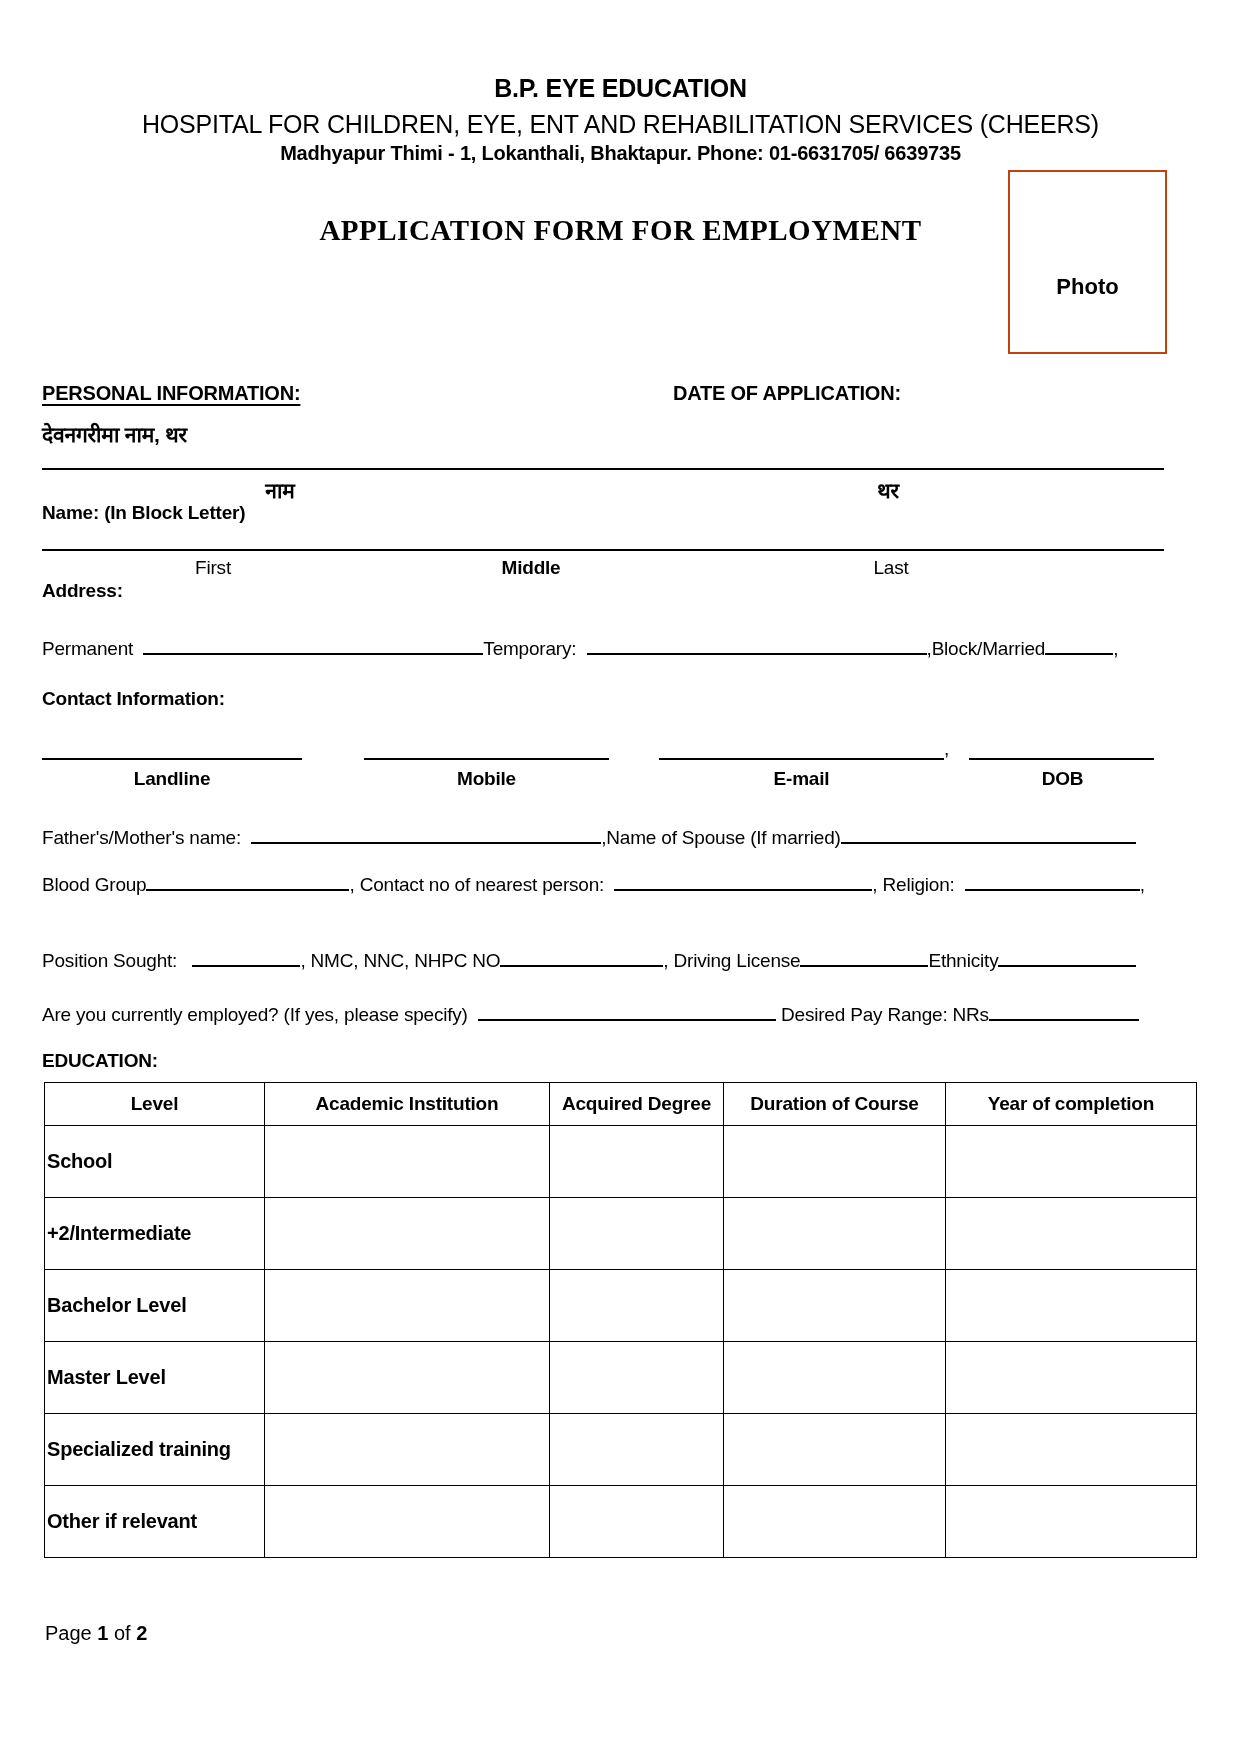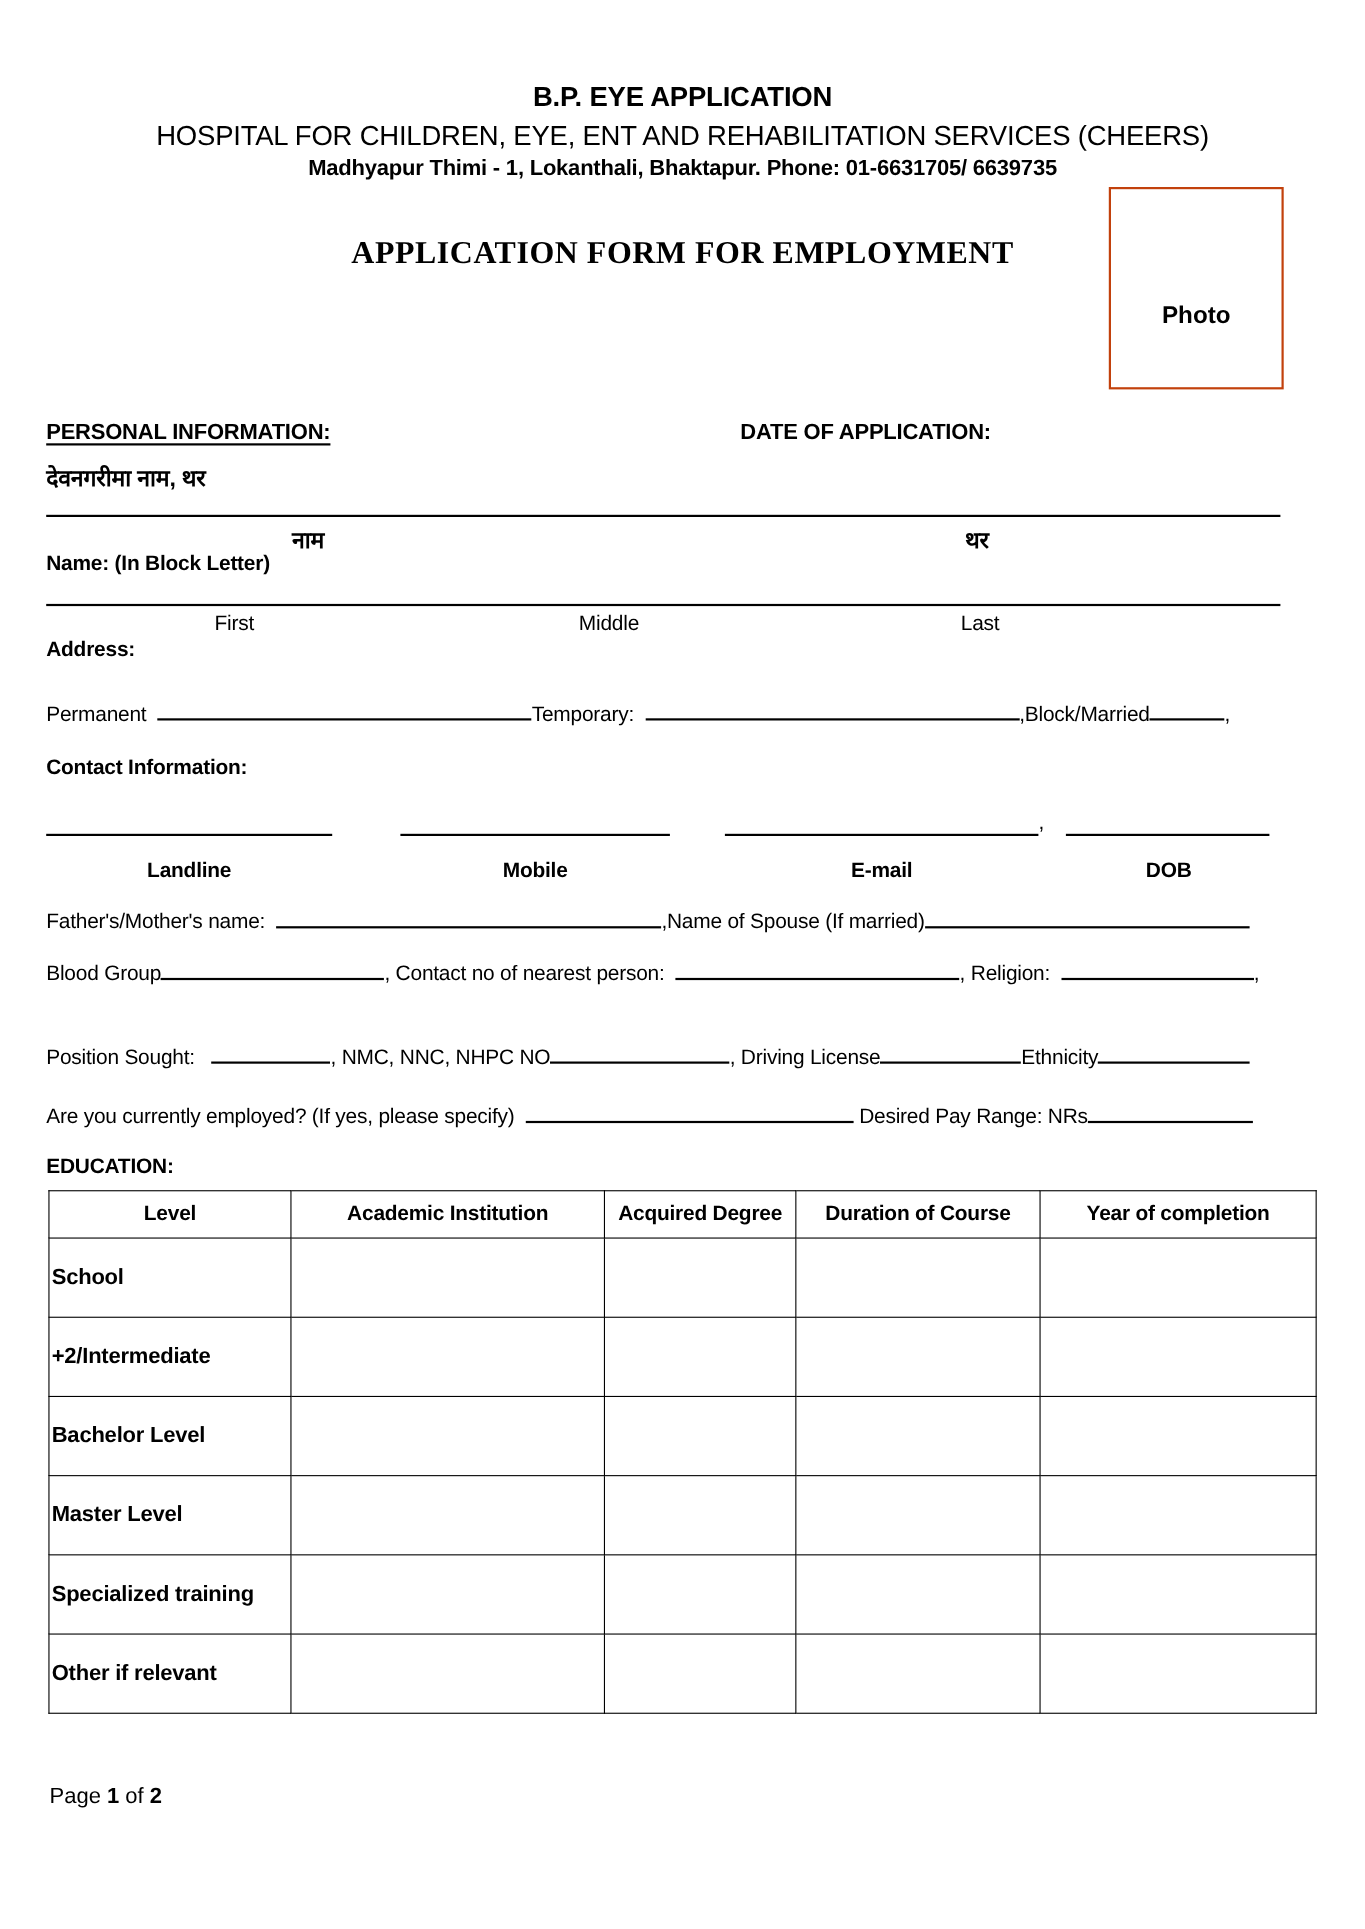--- a/index.html
+++ b/index.html
@@ -44,21 +44,21 @@
   table.edu th { height:42px; font-weight:bold; text-align:center; padding:0 4px; }
   table.edu td { height:69px; vertical-align:middle; }
   td.rowlabel { font-weight:bold; padding-left:2px; font-size:20px; }
   .footer { left:45px; top:1622px; font-size:20px; letter-spacing:0; }
 </style>
 </head>
 <body>
 
 <div class="page">
 
-  <div class="abs center hdr1">B.P. EYE APPLICATION</div>
+  <div class="abs center hdr1">B.P. EYE EDUCATION</div>
   <div class="abs center hdr2">HOSPITAL FOR CHILDREN, EYE, ENT AND REHABILITATION SERVICES (CHEERS)</div>
   <div class="abs center hdr3">Madhyapur Thimi - 1, Lokanthali, Bhaktapur. Phone: 01-6631705/ 6639735</div>
 
   <div class="abs photo-box">
     <span>Photo</span>
   </div>
 
   <div class="abs center title">APPLICATION FORM FOR EMPLOYMENT</div>
 
   <div class="abs row" style="top:382px;">
@@ -70,21 +70,21 @@
 
   <div class="abs row dev" style="top:420px;">देवनगरीमा नाम,  थर</div>
 
   <div class="abs rule" style="top:468px;"></div>
   <div class="abs dev" style="left:230px; top:476px; width:100px; text-align:center;">नाम</div>
   <div class="abs dev" style="left:838px; top:476px; width:100px; text-align:center;">थर</div>
 
   <div class="abs row lbl-bold" style="top:502px;">Name: (In Block Letter)</div>
   <div class="abs rule" style="top:549px;"></div>
   <div class="abs small-cap" style="left:163px; top:557px; width:100px; text-align:center;">First</div>
-  <div class="abs small-cap" style="left:481px; top:557px; width:100px; text-align:right;">Middle</div>
+  <div class="abs small-cap" style="left:481px; top:557px; width:100px; text-align:center;font-weight:bold;">Middle</div>
   <div class="abs small-cap" style="left:841px; top:557px; width:100px; text-align:center;">Last</div>
 
   <div class="abs row lbl-bold" style="top:580px;">Address:</div>
 
   <div class="abs row" style="top:636px;">
     <span>Permanent</span>
     <span>&nbsp;</span><span class="blank" style="width:340px;"></span><span>Temporary:</span>
     <span>&nbsp;</span><span class="blank" style="width:340px;"></span><span>,Block/Married</span><span class="blank" style="width:68px;"></span><span>,</span>
   </div>
 
@@ -92,21 +92,21 @@
 
   <div class="abs row flexrow" style="top:738px;">
     <span class="blank" style="width:260px;"></span>
     <span class="blank" style="width:245px; margin-left:62px;"></span>
     <span class="blank" style="width:285px; margin-left:50px;"></span>
     <span>,</span>
     <span class="blank" style="width:185px; margin-left:20px;"></span>
   </div>
   <div class="abs row flexrow" style="top:768px;">
     <span class="clabel" style="width:260px;">Landline</span>
-    <span class="clabel" style="width:245px; margin-left:62px;margin-top:13px;">Mobile</span>
+    <span class="clabel" style="width:245px; margin-left:62px;">Mobile</span>
     <span class="clabel" style="width:285px; margin-left:50px;">E-mail</span>
     <span class="clabel" style="width:185px; margin-left:26px;">DOB</span>
   </div>
 
   <div class="abs row" style="top:825px;">
     <span>Father's/Mother's name:</span>
     <span>&nbsp;</span><span class="blank" style="width:350px;"></span><span>,Name of Spouse (If married)</span><span class="blank" style="width:295px;"></span>
   </div>
 
   <div class="abs row" style="top:872px;">

